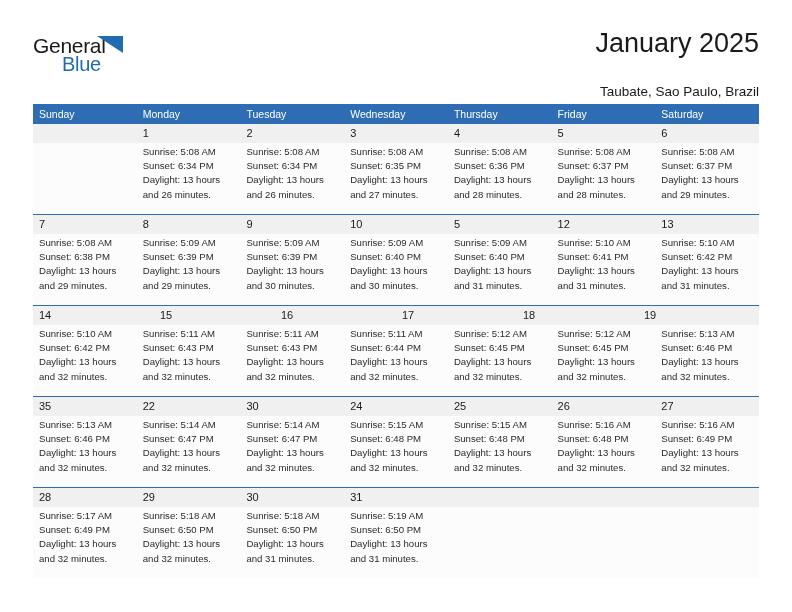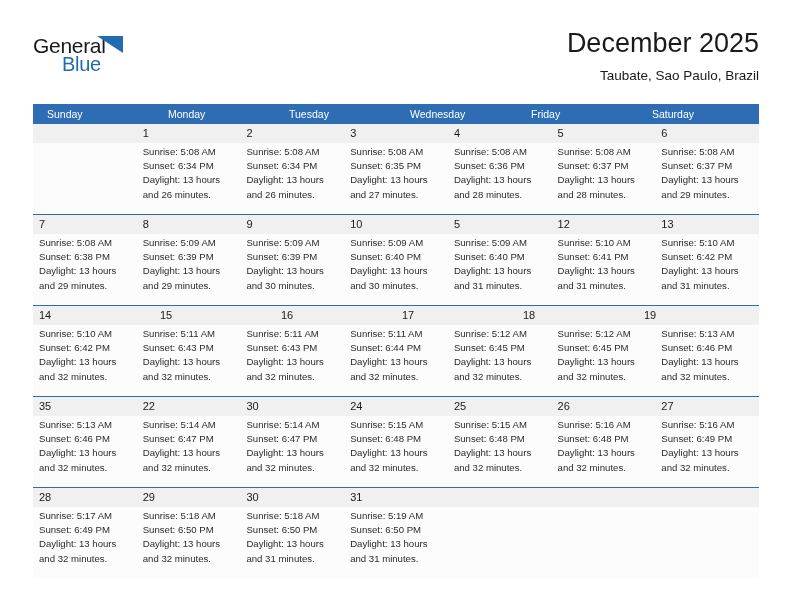--- a/index.html
+++ b/index.html
@@ -77,21 +77,21 @@
     color: #1a1a1a;
     line-height: 34px;
     white-space: nowrap;
     font-weight: normal;
     margin: 0;
   }
   .cal-subtitle {
     font-size: 13.5px;
     color: #1a1a1a;
     line-height: 20px;
-    margin-top: 6px;
+    margin-top: 22px;
     white-space: nowrap;
   }
 
   
   .calendar {
     position: absolute;
     left: 33px;
     top: 104px;
     width: 726px;
   }
@@ -99,21 +99,21 @@
   .weekday-row {
     display: flex;
     background: #2e6db4;
     height: 20px;
   }
   .weekday {
     flex: 1 1 0;
     color: #ffffff;
     font-size: 10.5px;
     line-height: 20px;
-    padding-left: 14px;
+    padding-left: 6px;
     box-sizing: border-box;
     white-space: nowrap;
     overflow: hidden;
   }
 
   .week {
     border-top: 1px solid #2e6db4;
   }
   .week:first-of-type {
     border-top: none;
@@ -156,32 +156,33 @@
 
   <div class="header">
 
     <div class="logo">
       <span class="logo-general">General</span>
       <span class="logo-tri"></span>
       <span class="logo-blue">Blue</span>
     </div>
 
     <div class="title-block">
-      <h1 class="cal-title">December 2025</h1>
+      <h1 class="cal-title">January 2025</h1>
       <div class="cal-subtitle">Taubate, Sao Paulo, Brazil</div>
     </div>
 
   </div>
 
   <div class="calendar">
     <div class="weekday-row" id="weekday-row">
         <div class="weekday">Sunday</div>
         <div class="weekday">Monday</div>
         <div class="weekday">Tuesday</div>
         <div class="weekday">Wednesday</div>
+        <div class="weekday">Thursday</div>
         <div class="weekday">Friday</div>
         <div class="weekday">Saturday</div>
       </div>
     <div id="weeks-container">
         <div class="week">
           <div class="week-daynums">
             <div class="daynum"></div>
             <div class="daynum">1</div>
             <div class="daynum">2</div>
             <div class="daynum">3</div>

